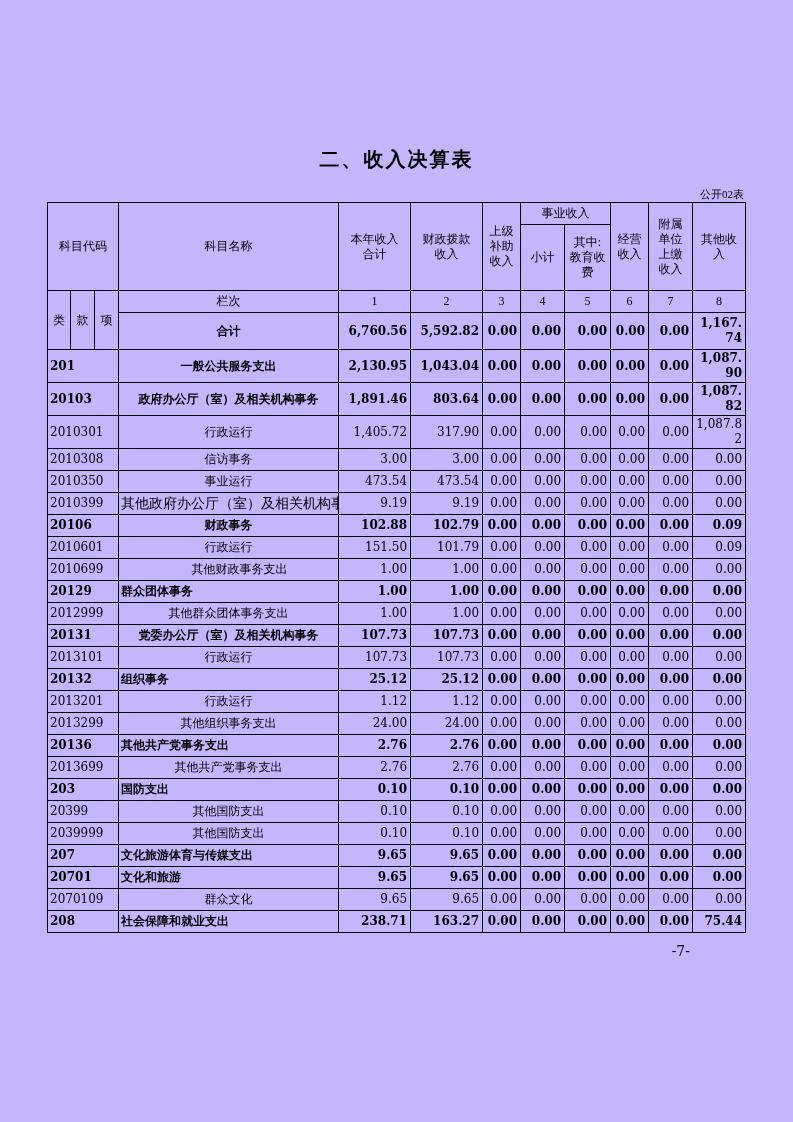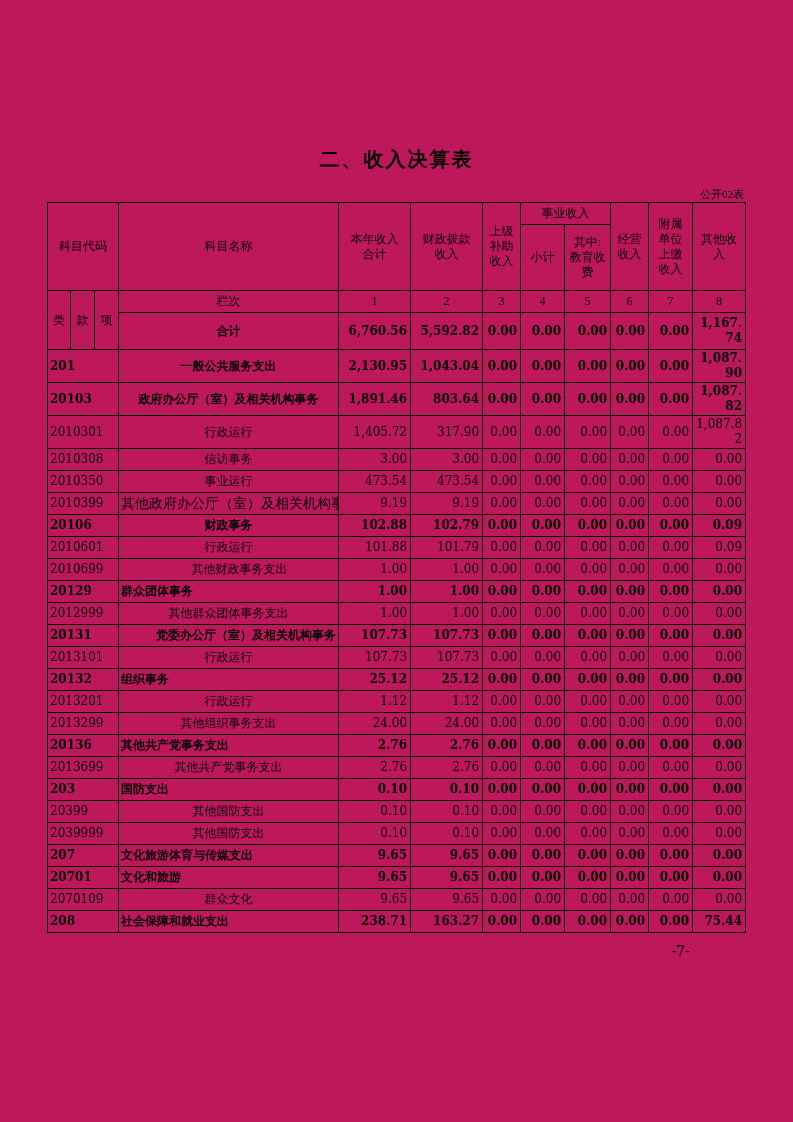--- a/index.html
+++ b/index.html
@@ -1,18 +1,18 @@
 <!DOCTYPE html>
 <html><head>
 <meta charset="utf-8">
 <style>
   * { margin:0; padding:0; box-sizing:border-box; }
   html,body { background:#888; }
   .page {
-    width:793px; height:1122px; margin:0 auto; background:#be185d; color:#000;
+    width:793px; height:1122px; margin:0 auto; background:#c4b5fd; color:#000;
     font-family:"Liberation Serif","DejaVu Serif",serif; position:relative; overflow:hidden;
   }
   .title {
     padding-top:146px; text-align:center; font-size:20px; font-weight:bold;
     font-family:"Liberation Sans","DejaVu Sans",sans-serif; letter-spacing:2px;
   }
   .table-code { text-align:right; font-size:11px; padding:14px 49px 0 0; }
   .meta { display:flex; justify-content:space-between; align-items:flex-end; padding:3px 49px 4px 47px; }
   .meta .dept { font-size:13px; }
   .meta .unit { font-size:11px; }
@@ -185,21 +185,21 @@
     <td class="num">0.00</td>
     <td class="num">0.00</td>
     <td class="num">0.00</td>
     <td class="num">0.00</td>
     <td class="num">0.00</td>
     <td class="num">0.09</td>
   </tr>
         <tr>
     <td class="code" colspan="3">2010601</td>
     <td class="name" style="text-align: center;">行政运行</td>
-    <td class="num">101.88</td>
+    <td class="num">151.50</td>
     <td class="num">101.79</td>
     <td class="num">0.00</td>
     <td class="num">0.00</td>
     <td class="num">0.00</td>
     <td class="num">0.00</td>
     <td class="num">0.00</td>
     <td class="num">0.09</td>
   </tr>
         <tr>
     <td class="code" colspan="3">2010699</td>
@@ -232,21 +232,21 @@
     <td class="num">1.00</td>
     <td class="num">0.00</td>
     <td class="num">0.00</td>
     <td class="num">0.00</td>
     <td class="num">0.00</td>
     <td class="num">0.00</td>
     <td class="num">0.00</td>
   </tr>
         <tr class="bold">
     <td class="code" colspan="3">20131</td>
-    <td class="name" style="text-align: right;">党委办公厅（室）及相关机构事务</td>
+    <td class="name" style="text-align: center;">党委办公厅（室）及相关机构事务</td>
     <td class="num">107.73</td>
     <td class="num">107.73</td>
     <td class="num">0.00</td>
     <td class="num">0.00</td>
     <td class="num">0.00</td>
     <td class="num">0.00</td>
     <td class="num">0.00</td>
     <td class="num">0.00</td>
   </tr>
         <tr>

